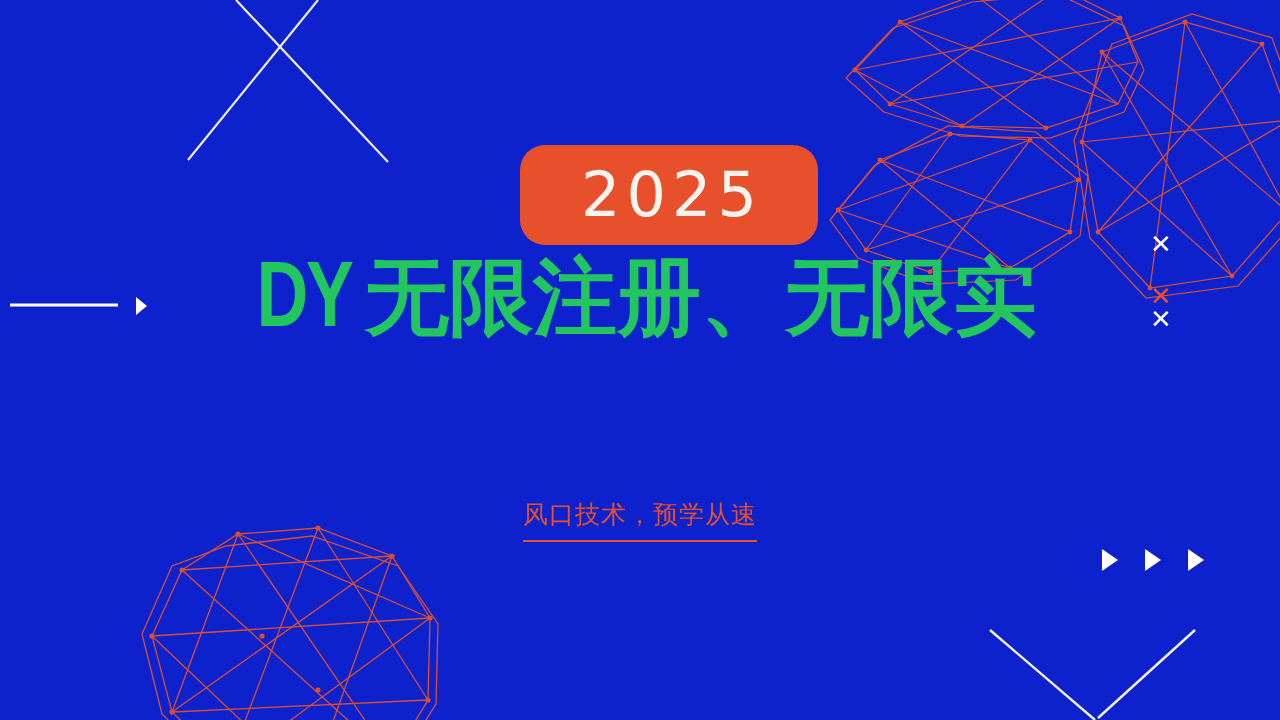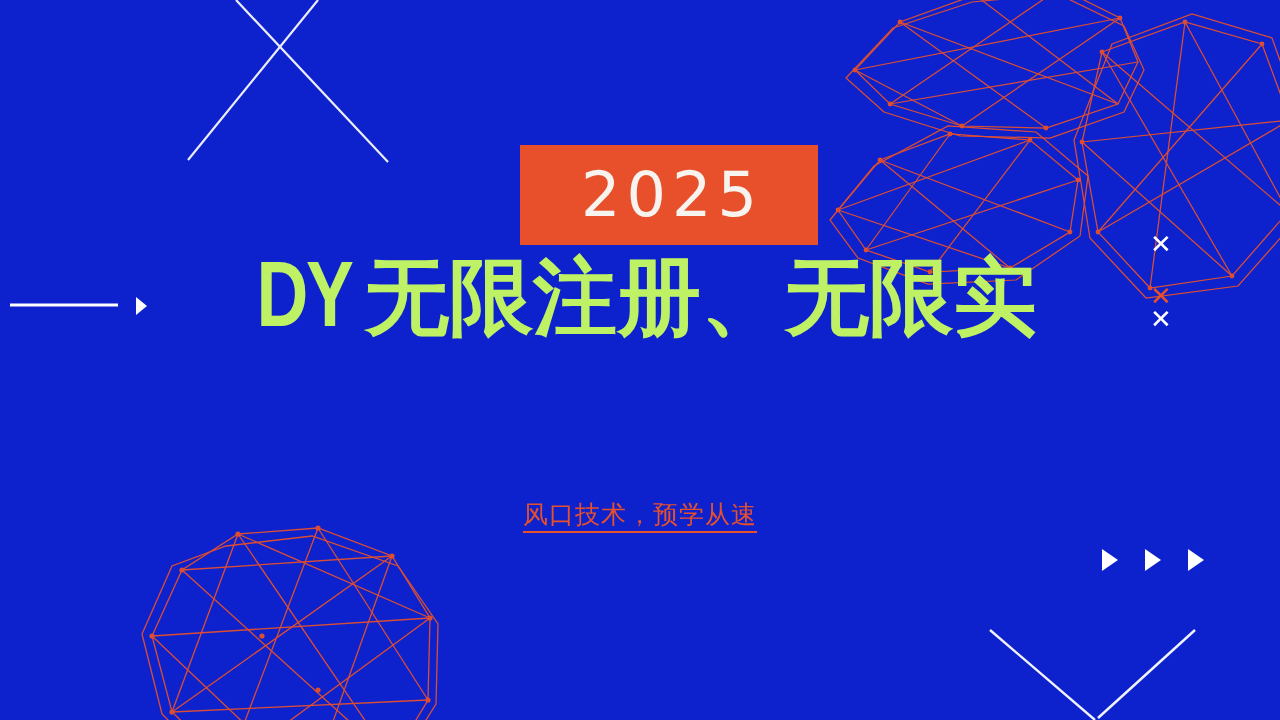--- a/index.html
+++ b/index.html
@@ -32,20 +32,21 @@
     position: absolute;
     left: 520px;
     top: 145px;
     width: 298px;
     height: 100px;
     background: #e8502b;
     display: flex;
     align-items: center;
     justify-content: center;
     z-index: 5;
+    border-radius: 25px;
   }
   .year-badge .year-text {
     color: #f7f3ee;
     font-size: 62px;
     line-height: 1;
     font-weight: 400;
     letter-spacing: 6px;
     font-family: "DejaVu Sans", sans-serif;
     padding-left: 6px;
   }
@@ -53,21 +54,21 @@
   
   .headline {
     position: absolute;
     left: 0;
     top: 246px;
     width: 1280px;
     z-index: 6;
     text-align: center;
   }
   .headline-line {
-    color: #bef264;
+    color: #22c55e;
     font-size: 84px;
     line-height: 1.06;
     font-weight: 700;
     letter-spacing: 0px;
     white-space: nowrap;
     font-family: "Liberation Sans", "DejaVu Sans", sans-serif;
   }
   .latin {
     font-family: "Liberation Sans Narrow", "Liberation Sans", sans-serif;
     font-weight: 700;
@@ -86,21 +87,21 @@
     top: 498px;
     width: 1280px;
     text-align: center;
     z-index: 6;
   }
   .subtitle span {
     color: #e8502b;
     font-size: 25px;
     letter-spacing: 1px;
     border-bottom: 2px solid #e8502b;
-    padding-bottom: 3px;
+    padding-bottom: 12px;
     font-family: "Liberation Sans", "DejaVu Sans", sans-serif;
   }
 
   
   .x-mark {
     position: absolute;
     z-index: 7;
     font-size: 26px;
     font-weight: 700;
     line-height: 1;

